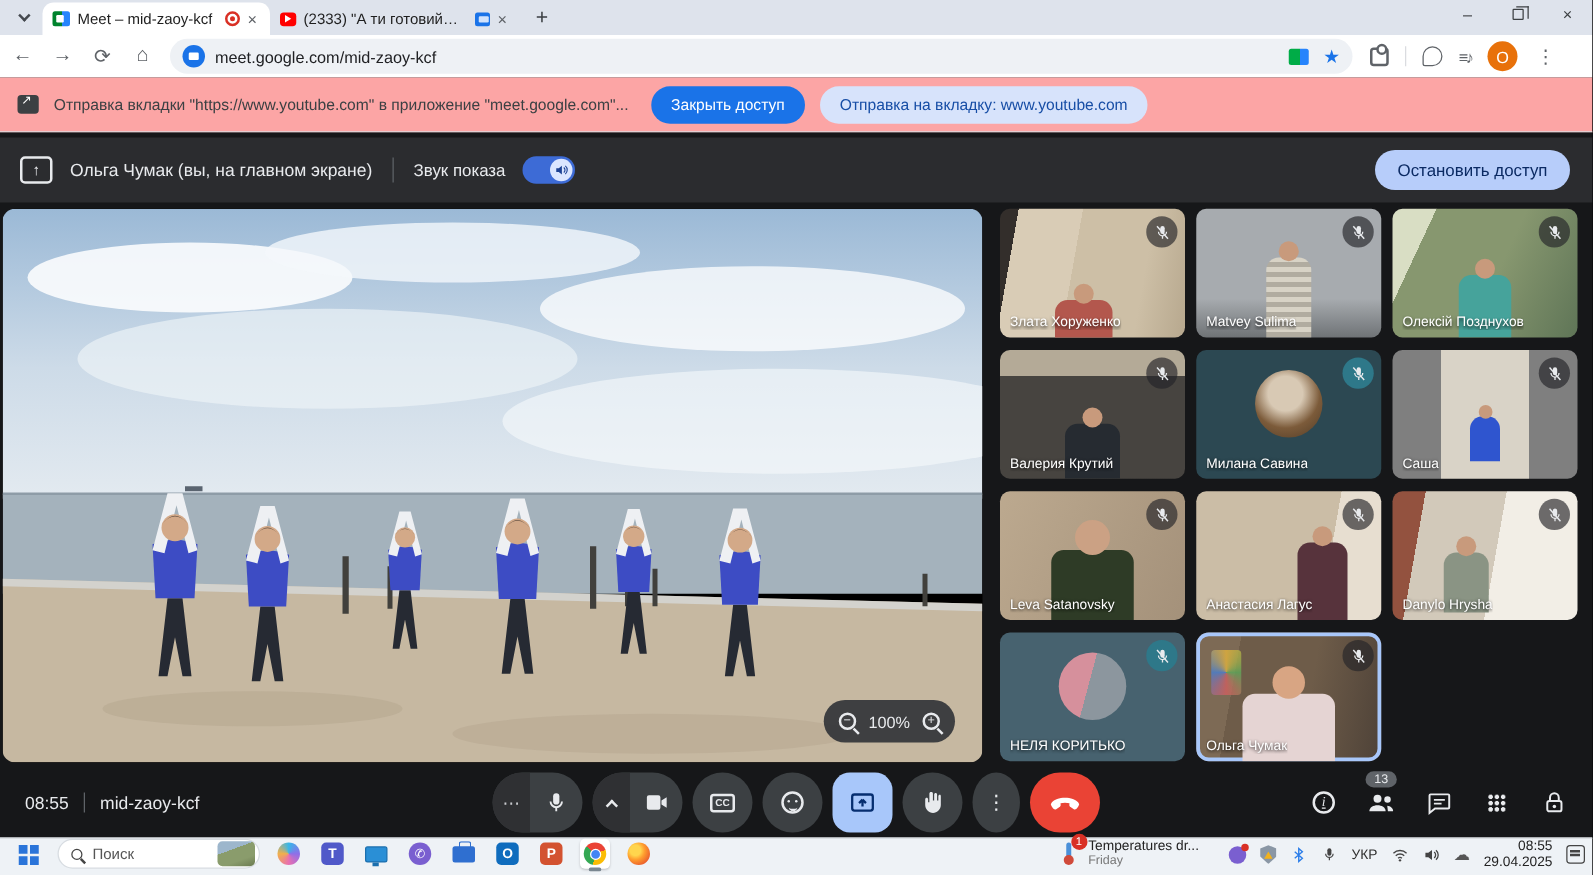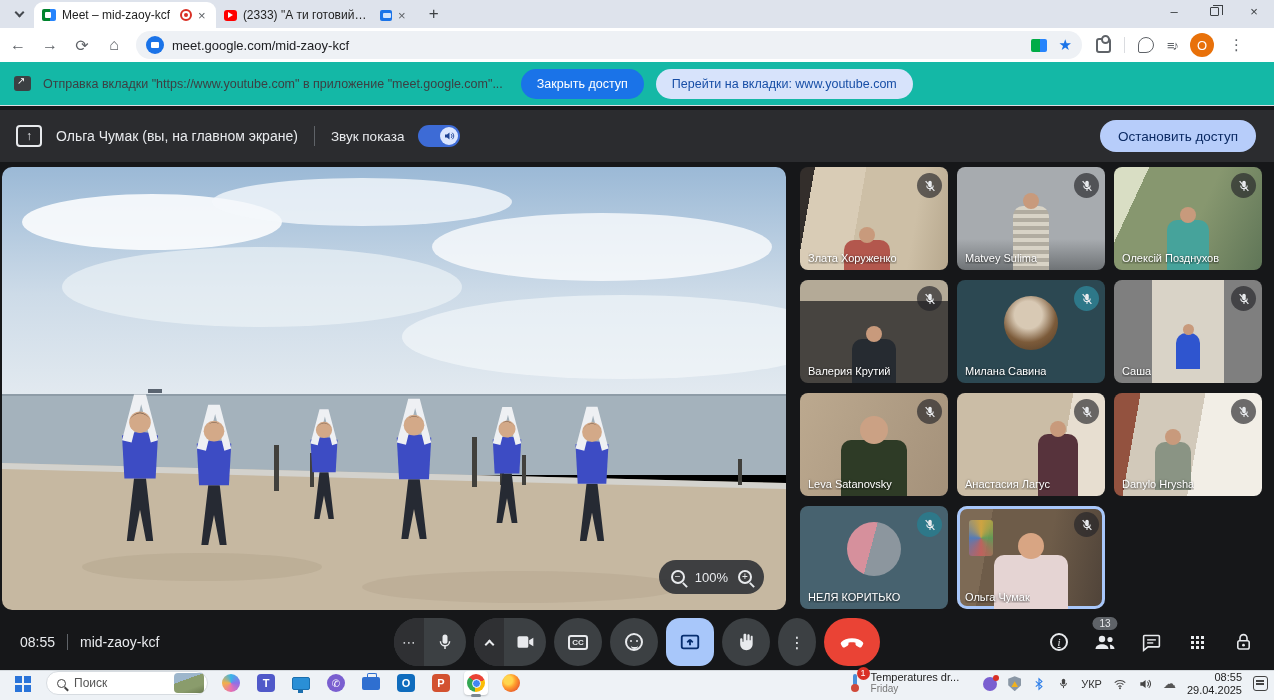--- a/index.html
+++ b/index.html
@@ -43,21 +43,21 @@
   .tb-right{display:flex;align-items:center;gap:13px;margin-left:14px;}
   .puzzle{width:15px;height:15px;border:2px solid #5f6368;border-radius:3px;position:relative;cursor:pointer;}
   .puzzle::after{content:"";position:absolute;top:-5px;left:3px;width:5px;height:5px;border-radius:50%;border:2px solid #5f6368;background:#fff;}
   .vsep{width:1px;height:16px;background:#dadce0;}
   .leafico{width:16px;height:16px;border:1.5px solid #5f6368;border-radius:50% 50% 50% 2px;position:relative;cursor:pointer;}
   .mediaico{color:#5f6368;font-size:13px;letter-spacing:-2px;cursor:pointer;}
   .avatar-o{width:24px;height:24px;border-radius:50%;background:#e8710a;color:#fff;font-size:13px;display:flex;align-items:center;justify-content:center;cursor:pointer;}
   .kebab{color:#5f6368;font-size:15px;cursor:pointer;padding:0 10px 0 2px;}
 
   
-  .notifbar{position:absolute;left:0;top:62px;width:1274px;height:44px;background:#14b8a6;border-bottom:1px solid #dadce0;display:flex;align-items:center;}
+  .notifbar{position:absolute;left:0;top:62px;width:1274px;height:44px;background:#fca5a5;border-bottom:1px solid #dadce0;display:flex;align-items:center;}
   .shareico-dark{width:17px;height:15px;background:#3c4043;border-radius:3px;margin-left:14px;position:relative;}
   .shareico-dark::after{content:"↗";position:absolute;left:3px;top:-1px;color:#fff;font-size:10px;}
   .notif-msg{font-size:12.5px;color:#3c4043;margin-left:12px;}
   .btn-blue{height:30px;margin-left:18px;padding:0 16px;background:#1a73e8;color:#fff;border:none;border-radius:15px;font-size:12.5px;cursor:pointer;}
   .btn-lightblue{height:30px;margin-left:12px;padding:0 16px;background:#d7e3fb;color:#174ea6;border:none;border-radius:15px;font-size:12.5px;cursor:pointer;}
 
   
   .meet{position:absolute;left:0;top:106px;width:1274px;height:564px;background:#161719;}
   .presenterbar{position:absolute;left:0;top:4px;width:1274px;height:52px;background:#2b2c2f;display:flex;align-items:center;}
   .presentico{width:26px;height:22px;border:2px solid #e8eaed;border-radius:4px;margin-left:16px;display:flex;align-items:center;justify-content:center;color:#e8eaed;font-size:12px;}
@@ -292,21 +292,21 @@
       <span class="mediaico">≡♪</span>
       <span class="avatar-o">O</span>
       <span class="kebab">⋮</span>
     </div>
   </div>
 
   <div class="notifbar">
     <span class="shareico-dark"></span>
     <span class="notif-msg">Отправка вкладки "https://www.youtube.com" в приложение "meet.google.com"...</span>
     <button class="btn-blue">Закрыть доступ</button>
-    <button class="btn-lightblue">Перейти на вкладки: www.youtube.com</button>
+    <button class="btn-lightblue">Отправка на вкладку: www.youtube.com</button>
   </div>
 
   <div class="meet">
 
     <div class="presenterbar">
       <span class="presentico">↑</span>
       <span class="ptitle">Ольга Чумак (вы, на главном экране)</span>
       <span class="pbar-sep"></span>
       <span class="sound-label">Звук показа</span>
       <span class="toggle">

